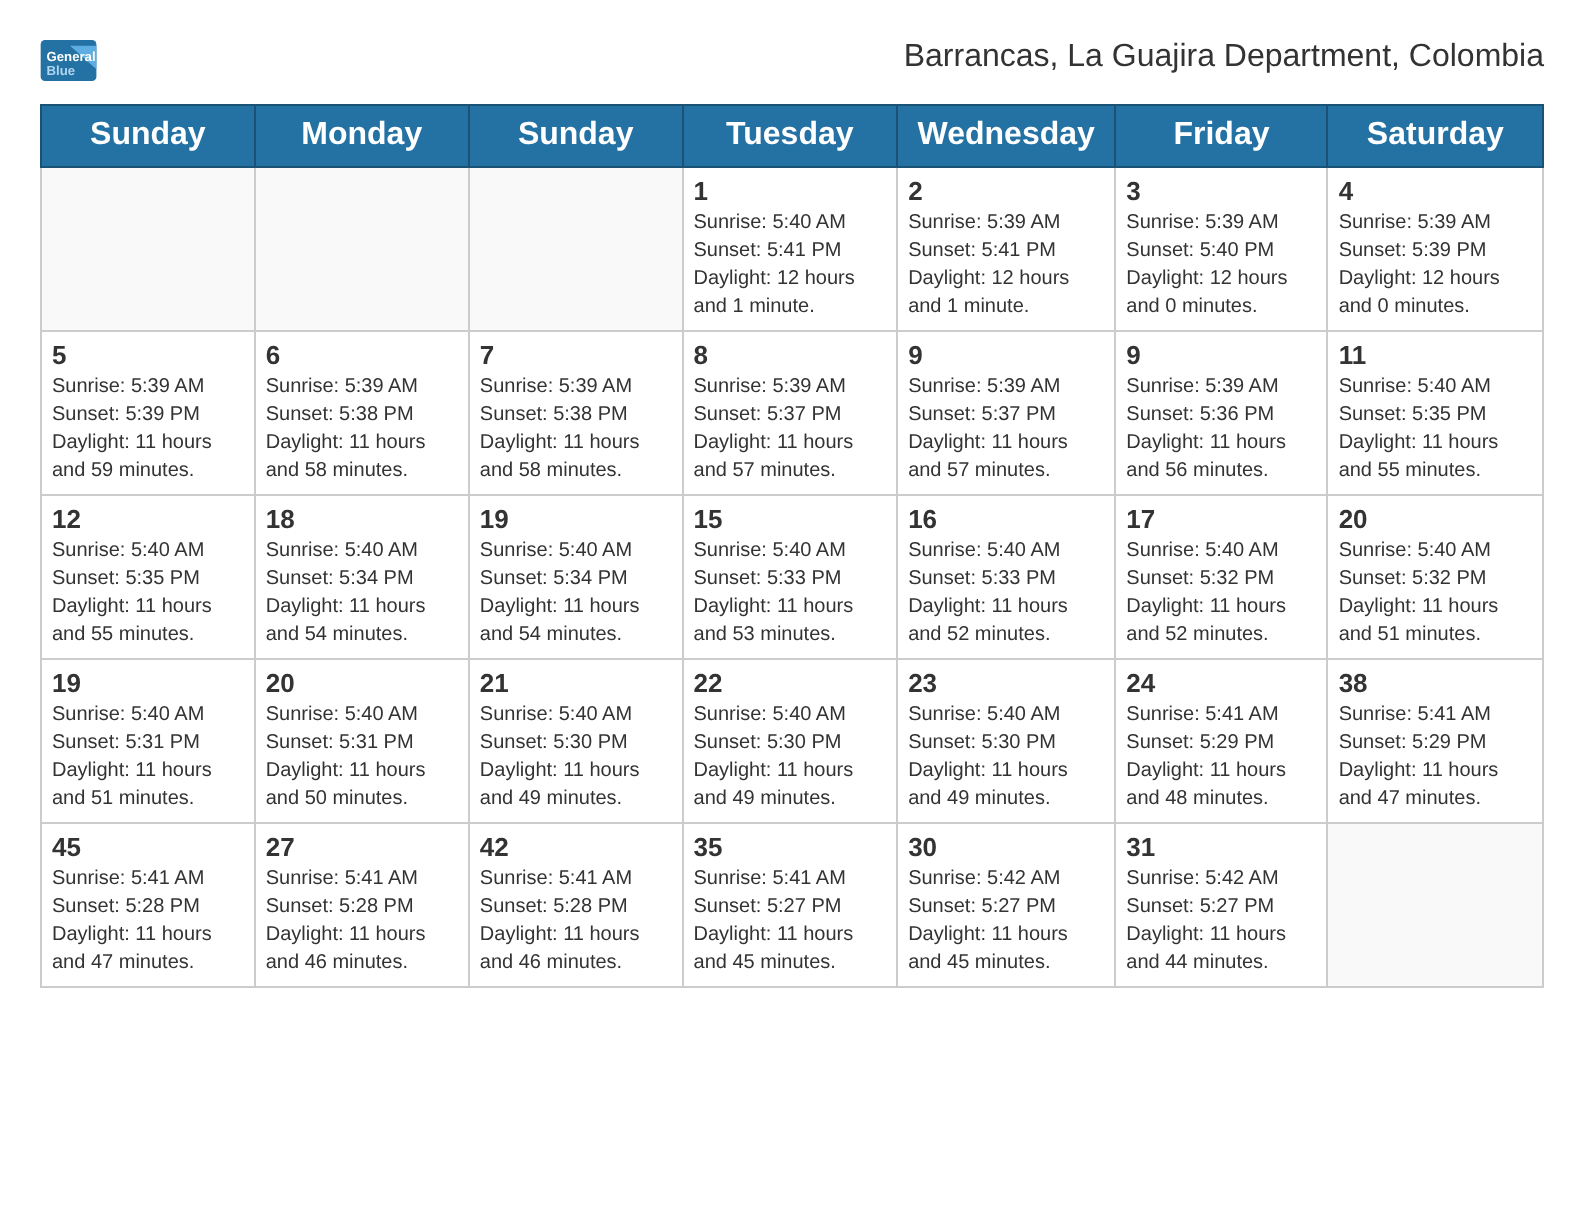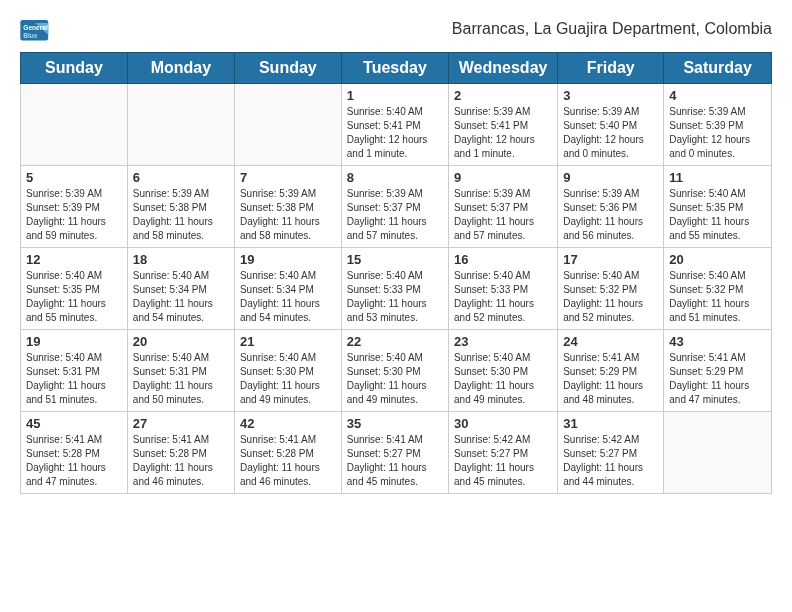--- a/index.html
+++ b/index.html
@@ -274,21 +274,21 @@
 and 49 minutes.</div>
         </td>
         <td>
           <span class="day-number">24</span>
           <div class="day-info" style="white-space: pre-line;">Sunrise: 5:41 AM
 Sunset: 5:29 PM
 Daylight: 11 hours
 and 48 minutes.</div>
         </td>
         <td>
-          <span class="day-number">43</span>
+          <span class="day-number">38</span>
           <div class="day-info" style="white-space: pre-line;">Sunrise: 5:41 AM
 Sunset: 5:29 PM
 Daylight: 11 hours
 and 47 minutes.</div>
         </td>
       </tr>
       <tr>
         <td>
           <span class="day-number">45</span>
           <div class="day-info" style="white-space: pre-line;">Sunrise: 5:41 AM

